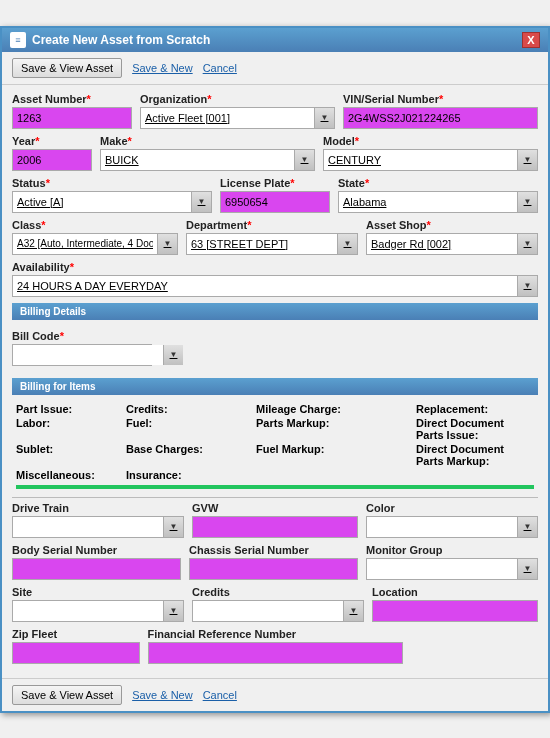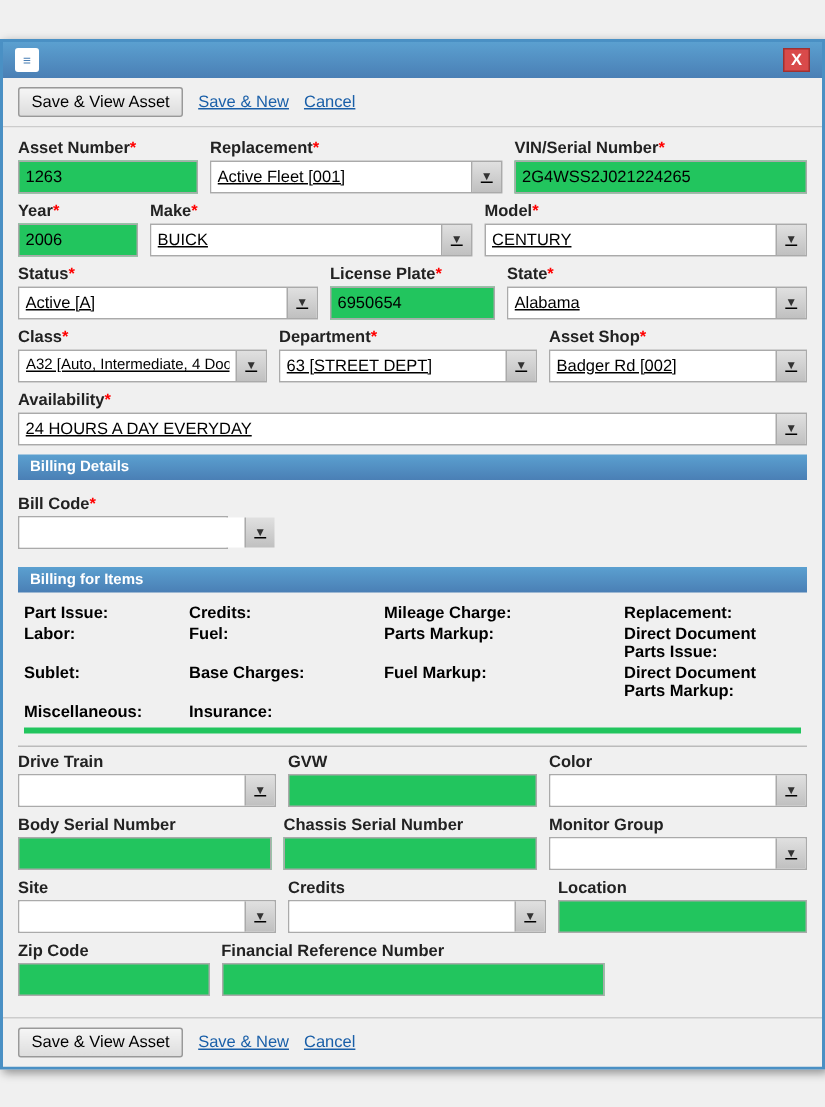--- a/index.html
+++ b/index.html
@@ -100,21 +100,21 @@
     .form-group label {
       font-size: 11px;
       font-weight: bold;
       color: #222;
     }
     .required { color: red; }
     .form-input {
       border: 1px solid #aaa;
       padding: 2px 4px;
       font-size: 11px;
-      background: #22c55e;
+      background: #d946ef;
       height: 22px;
     }
     .form-select-wrapper {
       display: flex;
       align-items: center;
       border: 1px solid #aaa;
       background: white;
       height: 22px;
       text-decoration: underline;
     }
@@ -175,20 +175,21 @@
     }
   </style>
 </head>
 <body>
 
 <div class="window">
 
   <div class="title-bar">
     <div class="title-bar-left">
       <div class="title-icon">≡</div>
+      <span>Create New Asset from Scratch</span>
     </div>
     <button class="close-btn">X</button>
   </div>
 
   <div class="toolbar">
     <button class="btn-save-view">Save &amp; View Asset</button>
     <button class="link-btn">Save &amp; New</button>
     <button class="link-btn">Cancel</button>
   </div>
 
@@ -196,21 +197,21 @@
 
     <div class="form-row">
       <div class="form-group" style="flex:0 0 120px">
         <label>
           <span>Asset Number</span><span class="required">*</span>
         </label>
         <input type="text" class="form-input" style="width: 100%;" value="1263">
       </div>
       <div class="form-group" style="flex:1">
         <label>
-          <span>Replacement</span><span class="required">*</span>
+          <span>Organization</span><span class="required">*</span>
         </label>
         <div class="form-select-wrapper">
           <input type="text" value="Active Fleet [001]" style="">
           <div class="select-arrow">▼</div>
         </div>
       </div>
       <div class="form-group" style="flex:1">
         <label>
           <span>VIN/Serial Number</span><span class="required">*</span>
         </label>
@@ -413,21 +414,21 @@
         </div>
       </div>
       <div class="form-group" style="flex:1">
         <label>Location</label>
         <input type="text" class="form-input" style="width: 100%;">
       </div>
     </div>
 
     <div class="form-row">
       <div class="form-group" style="flex:1">
-        <label>Zip Code</label>
+        <label>Zip Fleet</label>
         <input type="text" class="form-input" style="width: 100%;">
       </div>
       <div class="form-group" style="flex:2">
         <label>Financial Reference Number</label>
         <input type="text" class="form-input" style="width: 100%;">
       </div>
       <div style="flex:1"></div>
     </div>
 
   </div>

